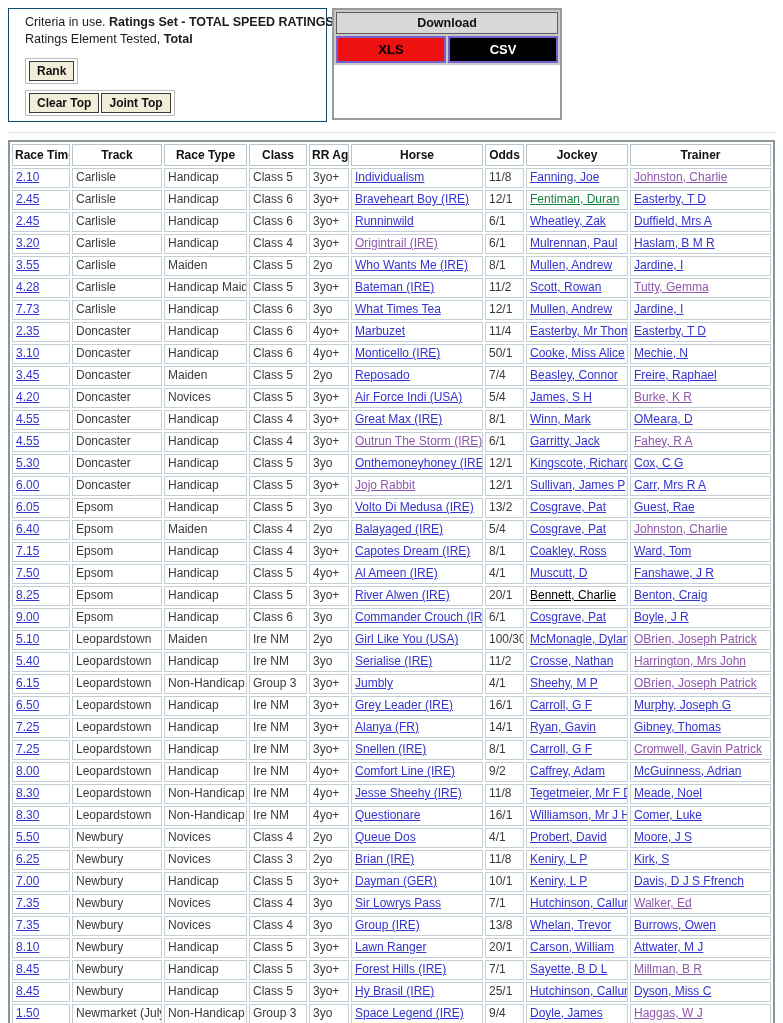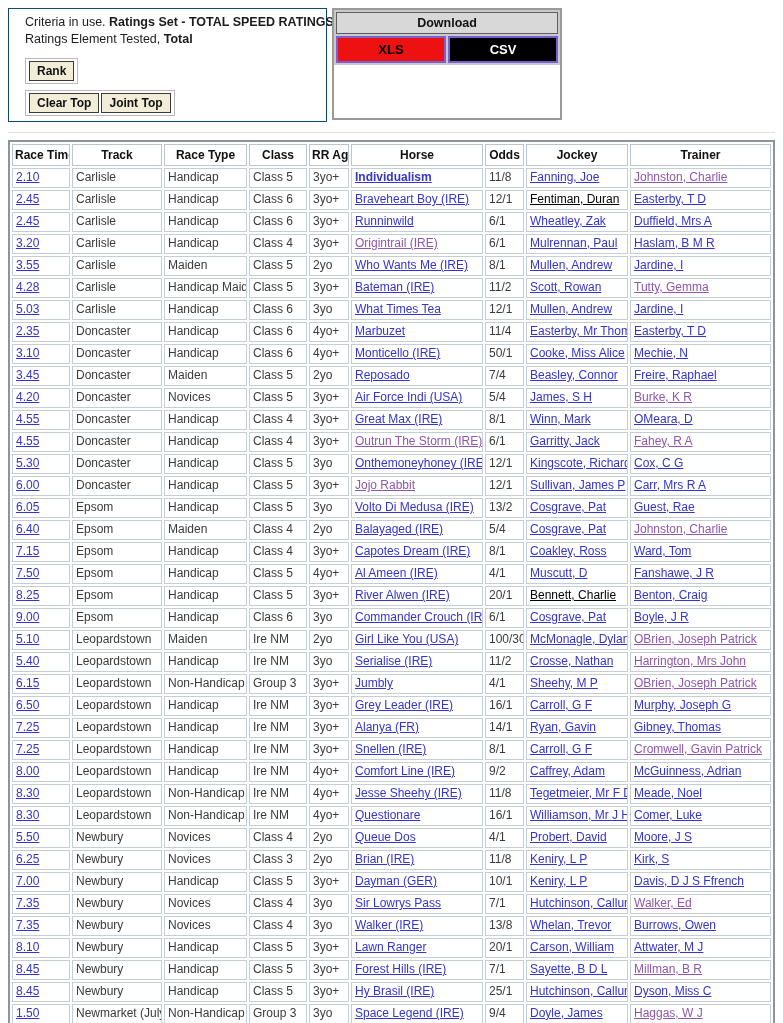--- a/index.html
+++ b/index.html
@@ -165,34 +165,34 @@
         <th>Trainer</th>
       </tr>
   </thead>
   <tbody>
       <tr>
         <td><a style="color: rgb(52, 52, 207);">2.10</a></td>
         <td>Carlisle</td>
         <td>Handicap</td>
         <td>Class 5</td>
         <td>3yo+</td>
-        <td><a style="color: rgb(52, 52, 207); font-weight: bold;">Individualism</a></td>
+        <td><a style="color: rgb(52, 52, 207);">Individualism</a></td>
         <td>11/8</td>
         <td><a style="color: rgb(52, 52, 207);">Fanning, Joe</a></td>
         <td><a class="visited" style="color: rgb(143, 87, 173);">Johnston, Charlie</a></td>
       </tr>
       <tr>
         <td><a style="color: rgb(52, 52, 207);">2.45</a></td>
         <td>Carlisle</td>
         <td>Handicap</td>
         <td>Class 6</td>
         <td>3yo+</td>
         <td><a style="color: rgb(52, 52, 207);">Braveheart Boy (IRE)</a></td>
         <td>12/1</td>
-        <td><a style="color: #000000;">Fentiman, Duran</a></td>
+        <td><a style="color: #15803d;">Fentiman, Duran</a></td>
         <td><a style="color: rgb(52, 52, 207);">Easterby, T D</a></td>
       </tr>
       <tr>
         <td><a style="color: rgb(52, 52, 207);">2.45</a></td>
         <td>Carlisle</td>
         <td>Handicap</td>
         <td>Class 6</td>
         <td>3yo+</td>
         <td><a style="color: rgb(52, 52, 207);">Runninwild</a></td>
         <td>6/1</td>
@@ -226,21 +226,21 @@
         <td>Carlisle</td>
         <td>Handicap Maiden</td>
         <td>Class 5</td>
         <td>3yo+</td>
         <td><a style="color: rgb(52, 52, 207);">Bateman (IRE)</a></td>
         <td>11/2</td>
         <td><a style="color: rgb(52, 52, 207);">Scott, Rowan</a></td>
         <td><a class="visited" style="color: rgb(143, 87, 173);">Tutty, Gemma</a></td>
       </tr>
       <tr>
-        <td><a style="color: rgb(52, 52, 207);">5.03</a></td>
+        <td><a style="color: rgb(52, 52, 207);">7.73</a></td>
         <td>Carlisle</td>
         <td>Handicap</td>
         <td>Class 6</td>
         <td>3yo</td>
         <td><a style="color: rgb(52, 52, 207);">What Times Tea</a></td>
         <td>12/1</td>
         <td><a style="color: rgb(52, 52, 207);">Mullen, Andrew</a></td>
         <td><a style="color: rgb(52, 52, 207);">Jardine, I</a></td>
       </tr>
       <tr>
@@ -539,21 +539,21 @@
         <td>7/1</td>
         <td><a style="color: rgb(52, 52, 207);">Hutchinson, Callum</a></td>
         <td><a class="visited" style="color: rgb(143, 87, 173);">Walker, Ed</a></td>
       </tr>
       <tr>
         <td><a style="color: rgb(52, 52, 207);">7.35</a></td>
         <td>Newbury</td>
         <td>Novices</td>
         <td>Class 4</td>
         <td>3yo</td>
-        <td><a style="color: rgb(52, 52, 207);">Walker (IRE)</a></td>
+        <td><a style="color: rgb(52, 52, 207);">Group (IRE)</a></td>
         <td>13/8</td>
         <td><a style="color: rgb(52, 52, 207);">Whelan, Trevor</a></td>
         <td><a style="color: rgb(52, 52, 207);">Burrows, Owen</a></td>
       </tr>
       <tr>
         <td><a style="color: rgb(52, 52, 207);">8.10</a></td>
         <td>Newbury</td>
         <td>Handicap</td>
         <td>Class 5</td>
         <td>3yo+</td>

